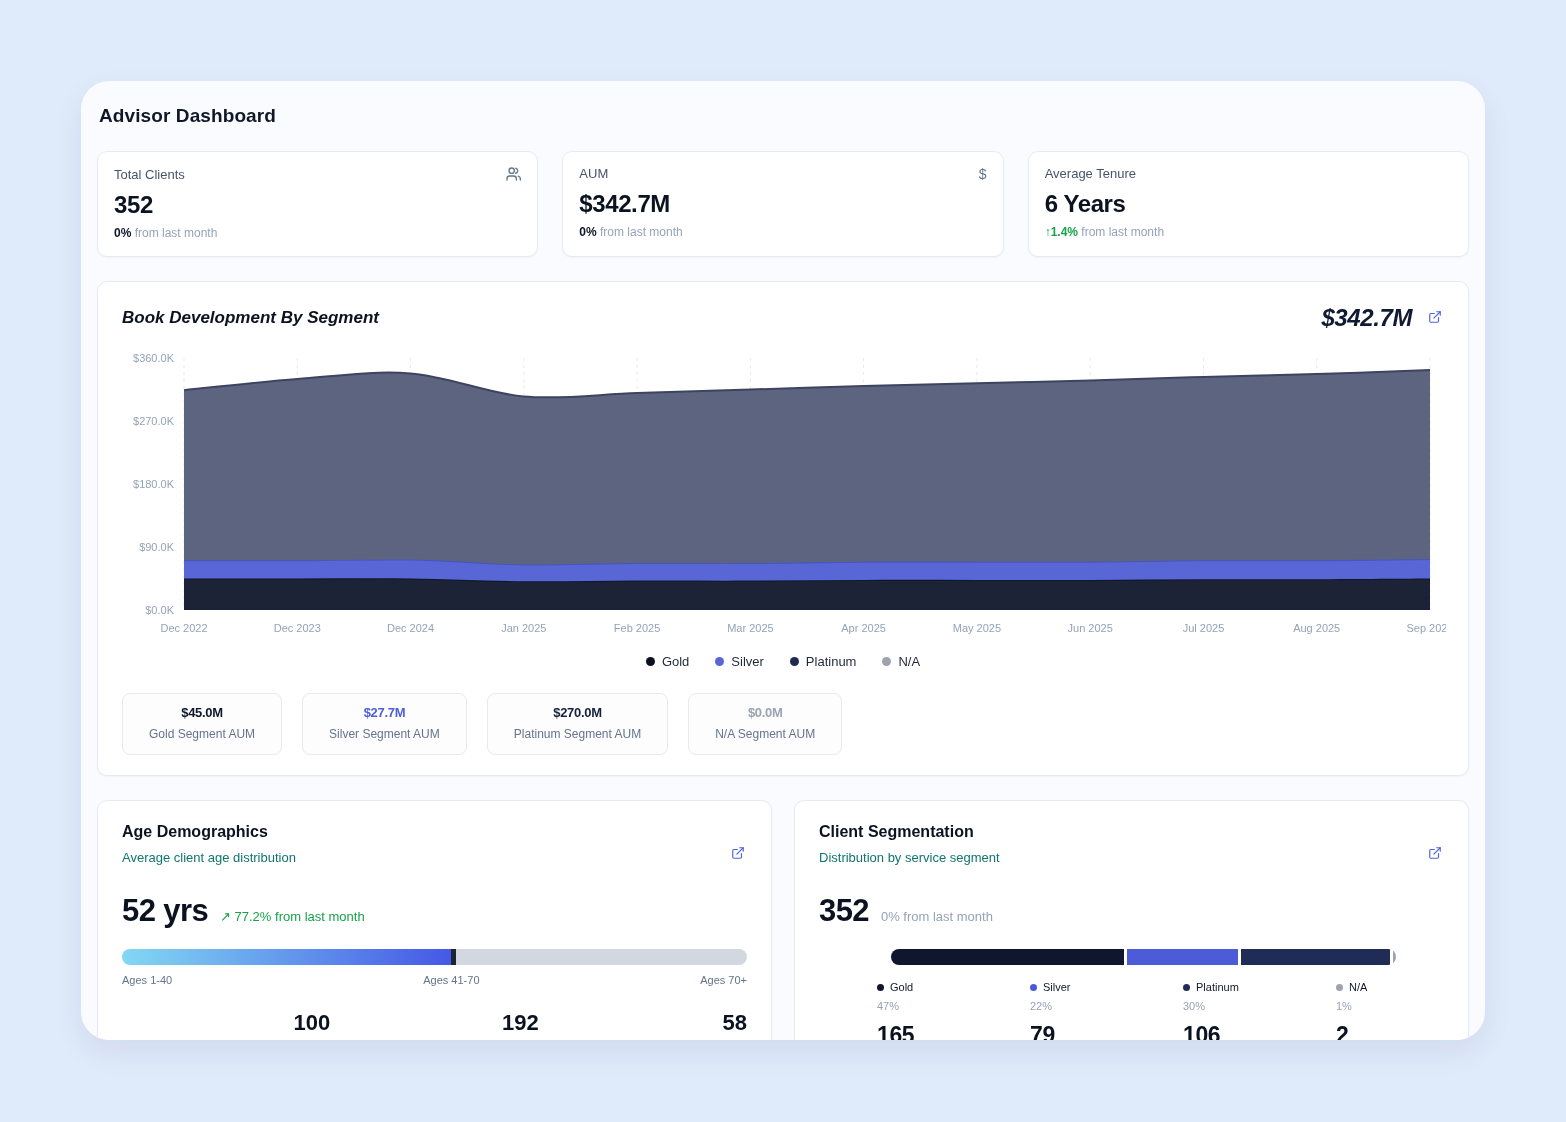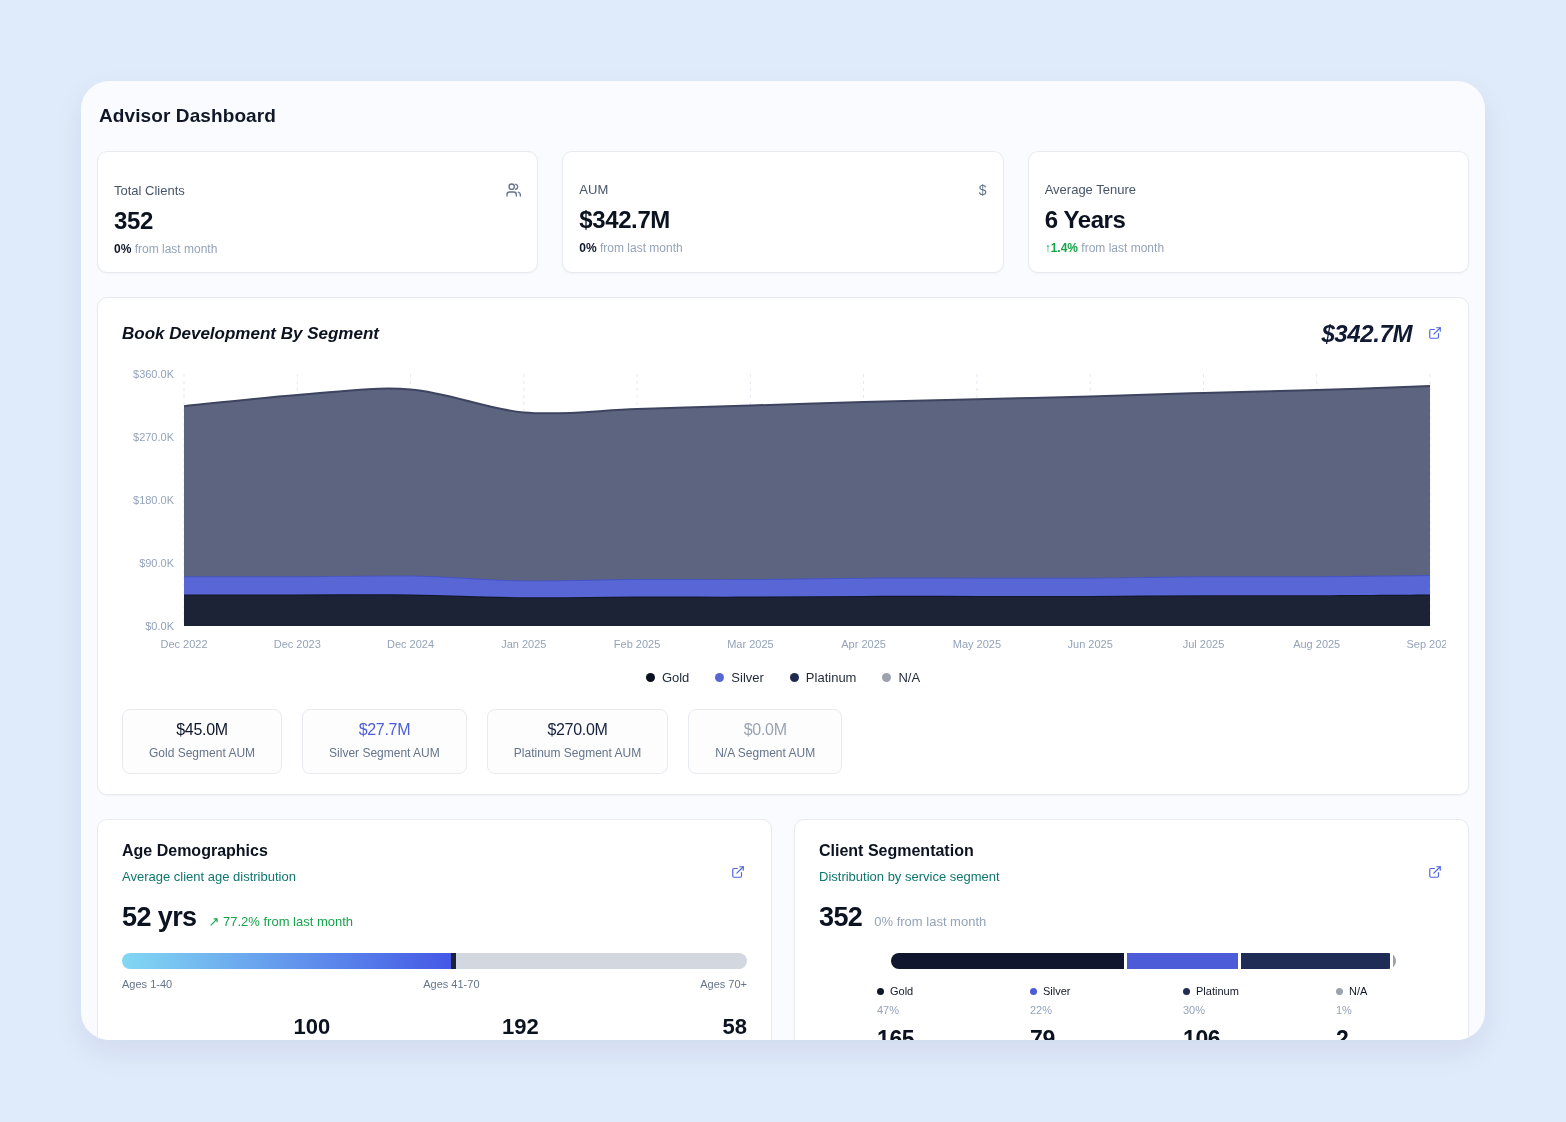--- a/index.html
+++ b/index.html
@@ -18,21 +18,21 @@
     border-radius:28px;
     overflow:hidden;
     padding:20px 16px;
     box-shadow:0 12px 30px rgba(30,41,80,.07);
   }
   .page-title { font-size:19px; font-weight:bold; color:#101828; margin:4px 0 24px 2px; letter-spacing:.1px; }
 
   .card { background:#ffffff; border:1px solid #e7eaf1; border-radius:10px; box-shadow:0 1px 2px rgba(16,24,40,.04); }
 
   .stats { display:grid; grid-template-columns:1fr 1fr 1fr; gap:24px; }
-  .stat { padding:30px 16px 16px; }
+  .stat { padding:14px 16px 16px; }
   .stat-top { display:flex; justify-content:space-between; align-items:center; }
   .stat-label { font-size:13px; color:#475569; }
   .stat-icon { color:#64748b; font-size:14px; line-height:1; display:flex; align-items:center; }
   .stat-value { font-size:24px; font-weight:bold; color:#0b1220; margin-top:9px; letter-spacing:-.4px; }
   .stat-change { font-size:12px; color:#94a3b8; margin-top:7px; }
   .stat-change b { color:#0f172a; font-weight:bold; }
   .stat-change b.green { color:#16a34a; }
 
   .book { margin-top:24px; padding:22px 24px 20px; }
   .book-head { display:flex; justify-content:space-between; align-items:center;font-style:italic; }
@@ -42,30 +42,30 @@
   .expand-btn { background:none; border:none; cursor:pointer; display:flex; align-items:center; padding:2px; }
 
   .chart-wrap { margin-top:14px; }
 
   .legend { display:flex; justify-content:center; align-items:center; gap:26px; margin-top:4px; }
   .leg-item { display:flex; align-items:center; gap:7px; font-size:13px; color:#1f2937; }
   .leg-dot { width:9px; height:9px; border-radius:50%; display:inline-block; }
 
   .seg-boxes { display:flex; gap:20px; margin-top:24px; }
   .seg-box { border:1px solid #e7eaf1; background:#fdfdfe; border-radius:8px; padding:11px 26px 13px; text-align:center; min-width:148px; }
-  .seg-val { font-size:16px; font-weight:normal; letter-spacing:-.3px; }
+  .seg-val { font-size:13px; font-weight:bold; letter-spacing:-.3px; }
   .seg-label { font-size:12px; color:#64748b; margin-top:7px;text-align:center; }
 
   .bottom { display:grid; grid-template-columns:1fr 1fr; gap:22px; margin-top:24px; }
   .bcard { padding:22px 24px; }
   .bhead { display:flex; justify-content:space-between; align-items:flex-end; }
   .btitle { font-size:16px; font-weight:bold; color:#0b1220; }
   .bsub { font-size:13px; color:#0f766e; margin-top:9px; }
   .bval-row { display:flex; align-items:baseline; gap:12px; margin-top:18px; }
-  .bval { font-size:27px; font-weight:bold; letter-spacing:-.6px; color:#0b1220; }
+  .bval { font-size:31px; font-weight:bold; letter-spacing:-.6px; color:#0b1220;margin-top:10px; }
   .bchange { font-size:13px; color:#94a3b8; }
   .bchange.green { color:#16a34a; }
 
   .age-bar { margin-top:20px; height:16px; border-radius:8px; overflow:hidden; display:flex; }
   .age-fill { height:100%; }
   .age-divider { width:5px; height:100%; }
   .age-track { flex:1; height:100%; }
   .age-scale { position:relative; margin-top:9px; height:14px; font-size:11px; color:#64748b; }
   .age-scale .left { position:absolute; left:0; }
   .age-scale .mid { position:absolute; transform:translateX(-50%); }

